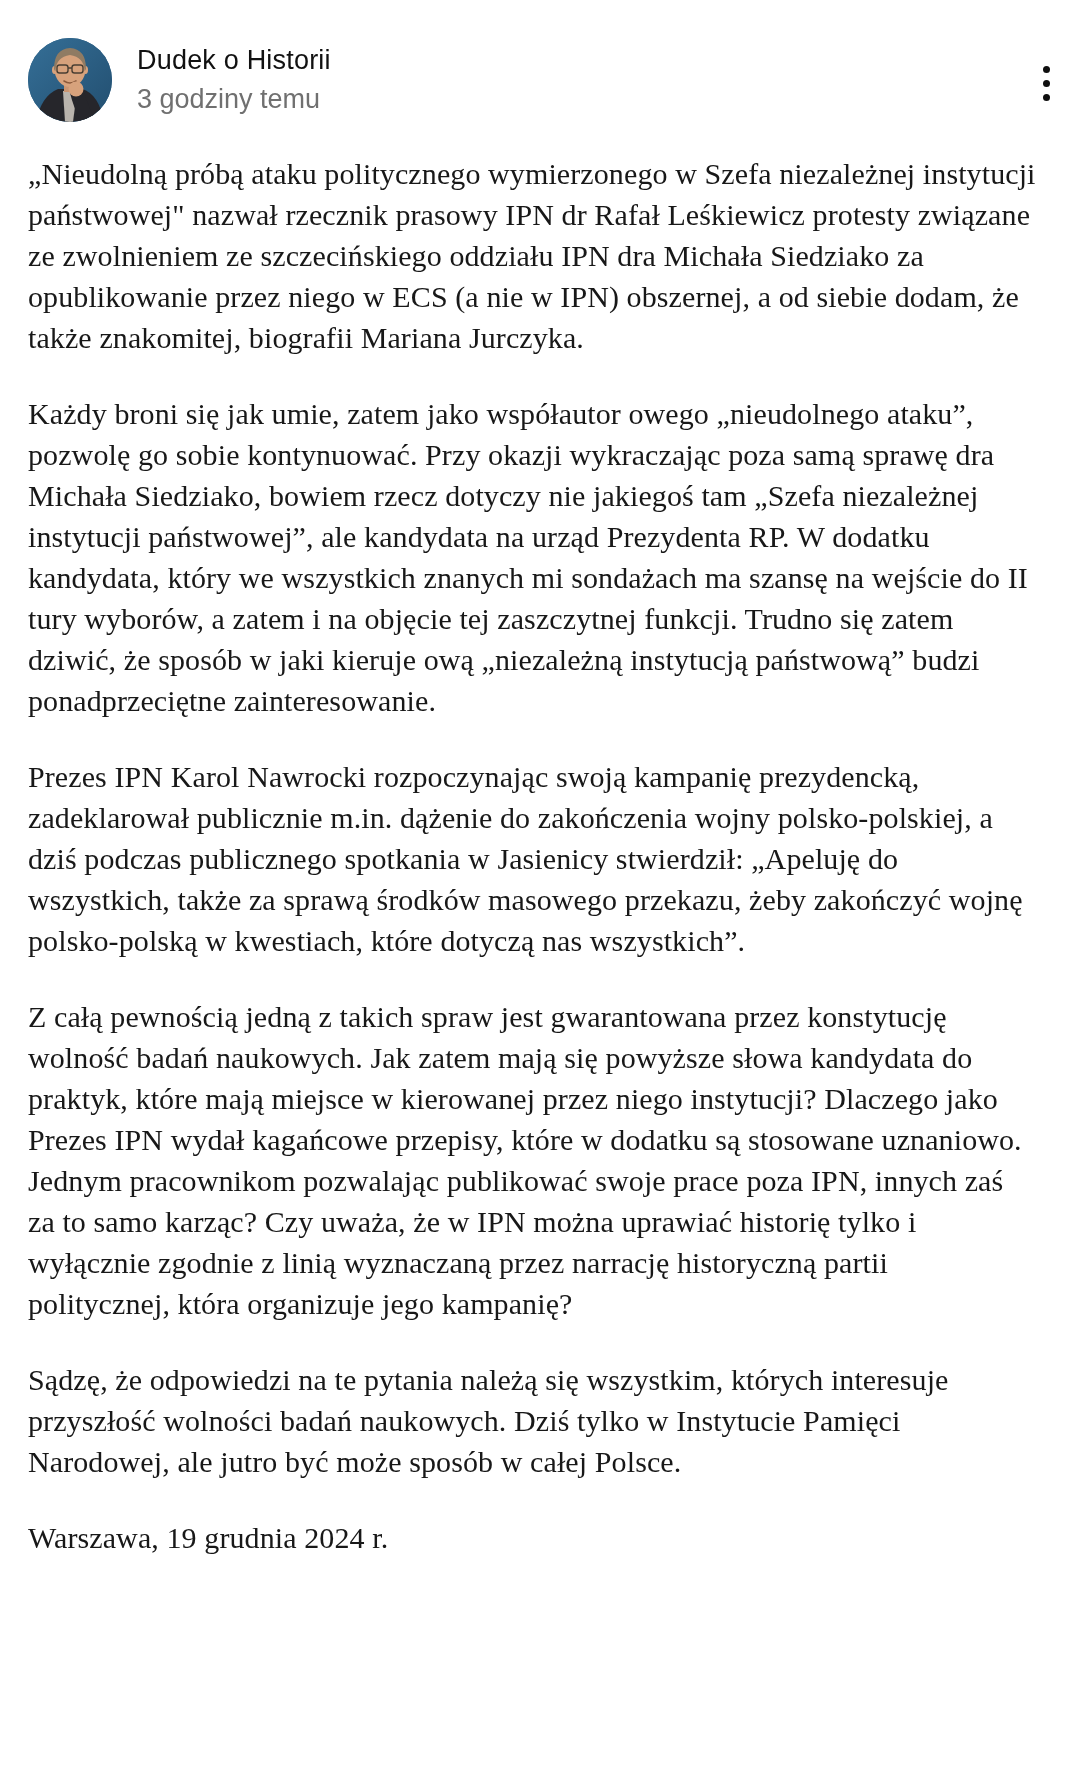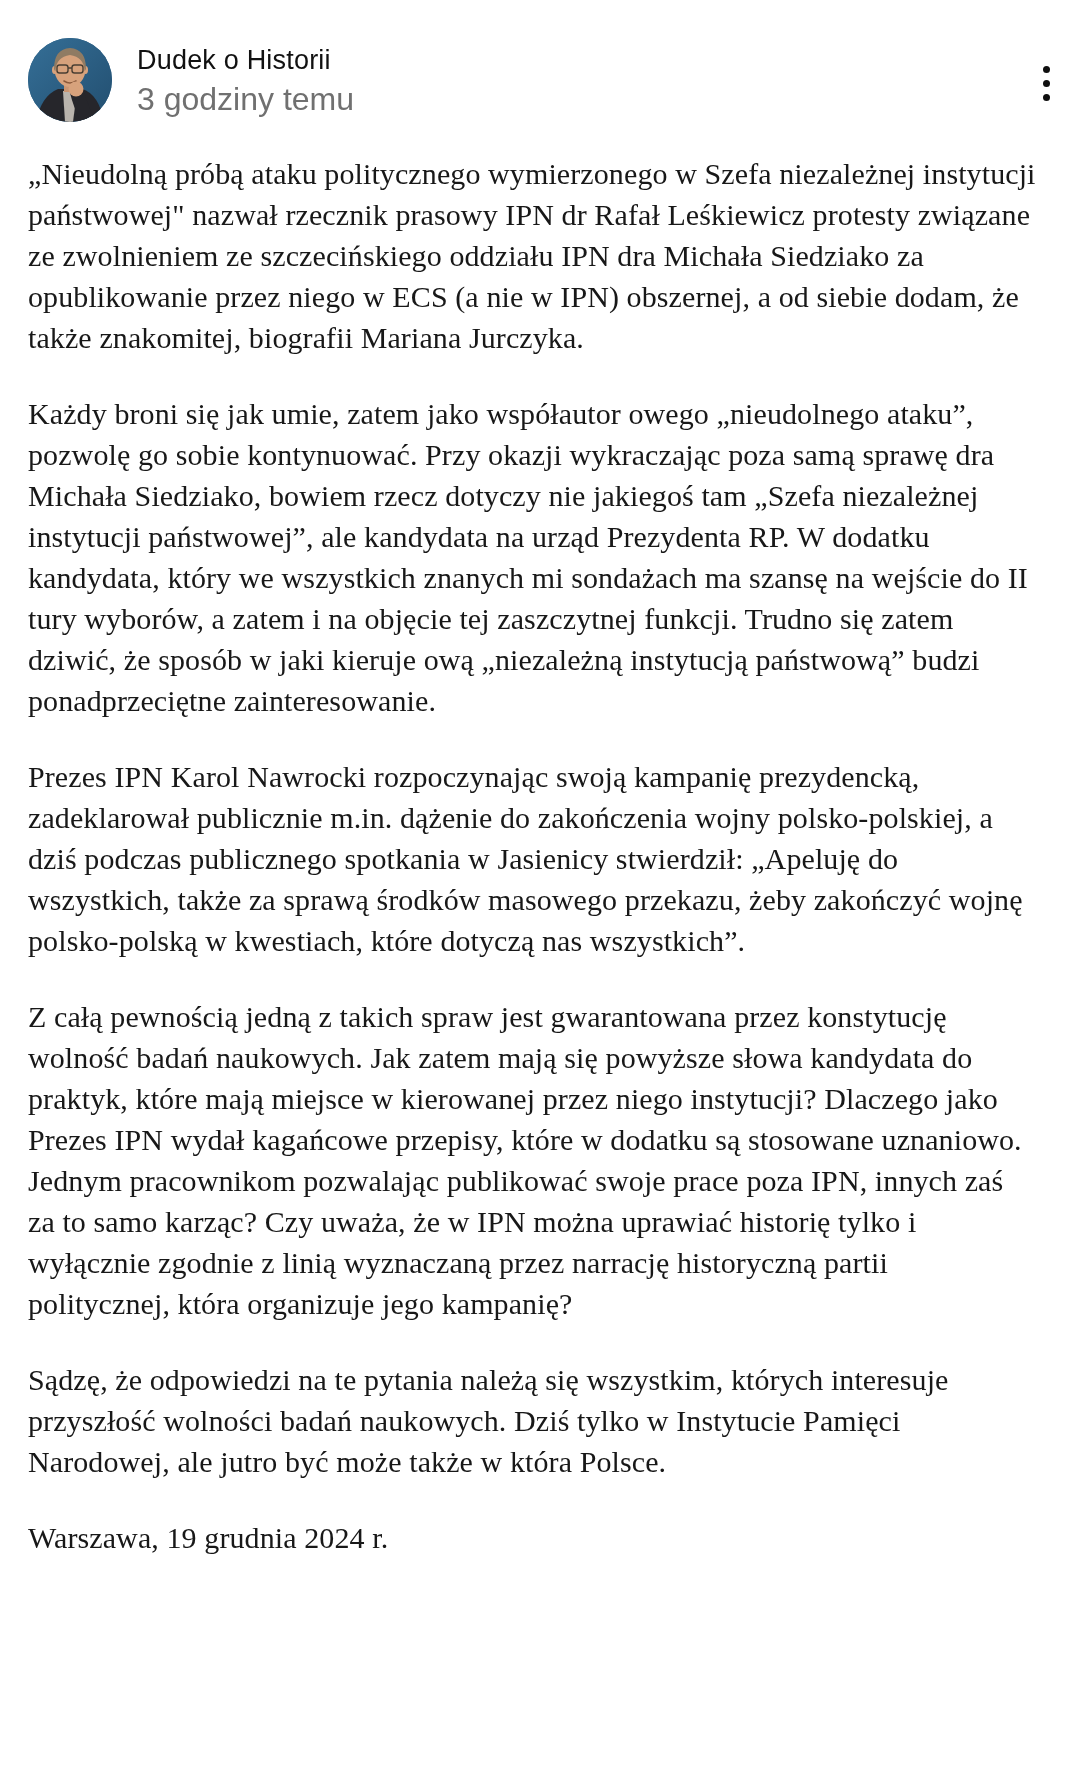--- a/index.html
+++ b/index.html
@@ -29,21 +29,21 @@
 
   .author-block { margin-left: 25px; padding-top: 5px; }
   .author-name {
     font-size: 27px; line-height: 34px;
     color: var(--author-text, #111111);
     letter-spacing: 0.2px;
     cursor: pointer;
   }
   .post-time {
     margin-top: 5px;
-    font-size: 32px; line-height: 34px;
+    font-size: 27px; line-height: 34px;
     color: var(--timestamp-text, #707070);
     cursor: pointer;
   }
 
   .kebab {
     margin-left: auto;
     margin-top: 20px;
     background: none; border: none;
     padding: 8px 10px;
     display: flex; flex-direction: column; align-items: center;
@@ -117,17 +117,17 @@
     </button>
 
   </header>
 
   <section class="post-body">
 
     <p>„Nieudolną próbą ataku politycznego wymierzonego w Szefa niezależnej instytucji państwowej" nazwał rzecznik prasowy IPN dr Rafał Leśkiewicz protesty związane ze zwolnieniem ze szczecińskiego oddziału IPN dra Michała Siedziako za opublikowanie przez niego w ECS (a nie w IPN) obszernej, a od siebie dodam, że także znakomitej, biografii Mariana Jurczyka.</p>
       <p>Każdy broni się jak umie, zatem jako współautor owego „nieudolnego ataku”, pozwolę go sobie kontynuować. Przy okazji wykraczając poza samą sprawę dra Michała Siedziako, bowiem rzecz dotyczy nie jakiegoś tam „Szefa niezależnej instytucji państwowej”,  ale kandydata na urząd Prezydenta RP. W dodatku kandydata, który we wszystkich znanych mi sondażach ma szansę na wejście do II tury wyborów, a zatem i na objęcie tej zaszczytnej funkcji. Trudno się zatem dziwić, że sposób w jaki kieruje ową „niezależną instytucją państwową” budzi ponadprzeciętne zainteresowanie.</p>
       <p>Prezes IPN Karol Nawrocki rozpoczynając swoją kampanię prezydencką, zadeklarował publicznie m.in. dążenie do zakończenia wojny polsko-polskiej, a dziś podczas publicznego spotkania w Jasienicy stwierdził: „Apeluję do wszystkich, także za sprawą środków masowego przekazu, żeby zakończyć wojnę polsko-polską w kwestiach, które dotyczą nas wszystkich”.</p>
       <p>Z całą pewnością jedną z takich spraw jest gwarantowana przez konstytucję wolność badań naukowych. Jak zatem mają się powyższe słowa kandydata do praktyk, które mają miejsce w kierowanej przez niego instytucji? Dlaczego jako Prezes IPN wydał kagańcowe przepisy, które w dodatku są stosowane uznaniowo. Jednym pracownikom pozwalając publikować swoje prace poza IPN, innych zaś za to samo karząc?  Czy uważa, że w IPN można uprawiać historię tylko i wyłącznie zgodnie z linią wyznaczaną przez narrację historyczną partii politycznej, która organizuje jego kampanię?</p>
-      <p>Sądzę, że odpowiedzi na te pytania należą się wszystkim, których interesuje przyszłość wolności badań naukowych. Dziś tylko w Instytucie Pamięci Narodowej, ale jutro być może także w która Polsce.</p>
+      <p>Sądzę, że odpowiedzi na te pytania należą się wszystkim, których interesuje przyszłość wolności badań naukowych. Dziś tylko w Instytucie Pamięci Narodowej, ale jutro być może sposób w całej Polsce.</p>
       <p class="dateline">Warszawa, 19 grudnia 2024 r.</p>
   </section>
 
 </main>
 
 </body></html>

